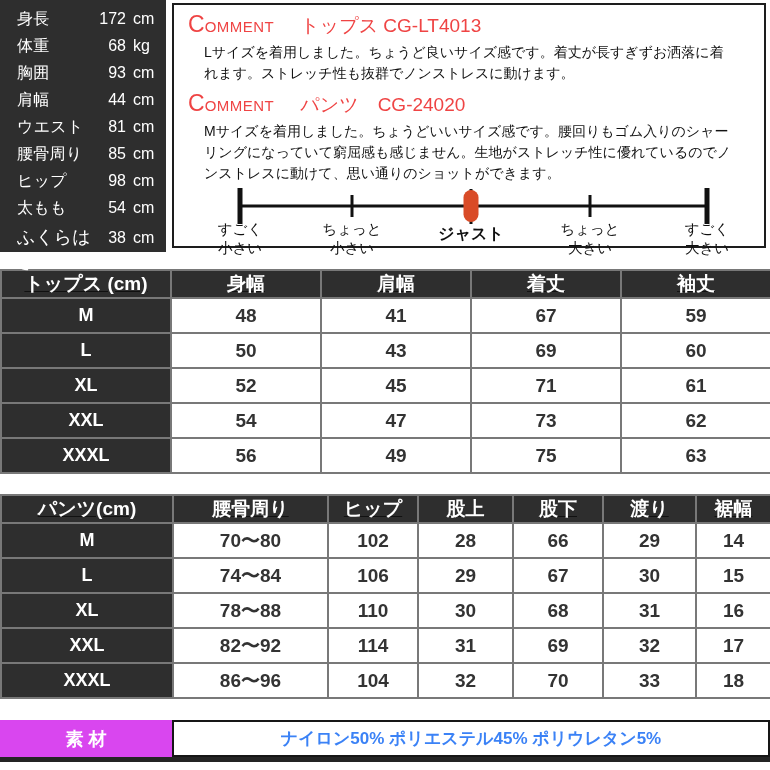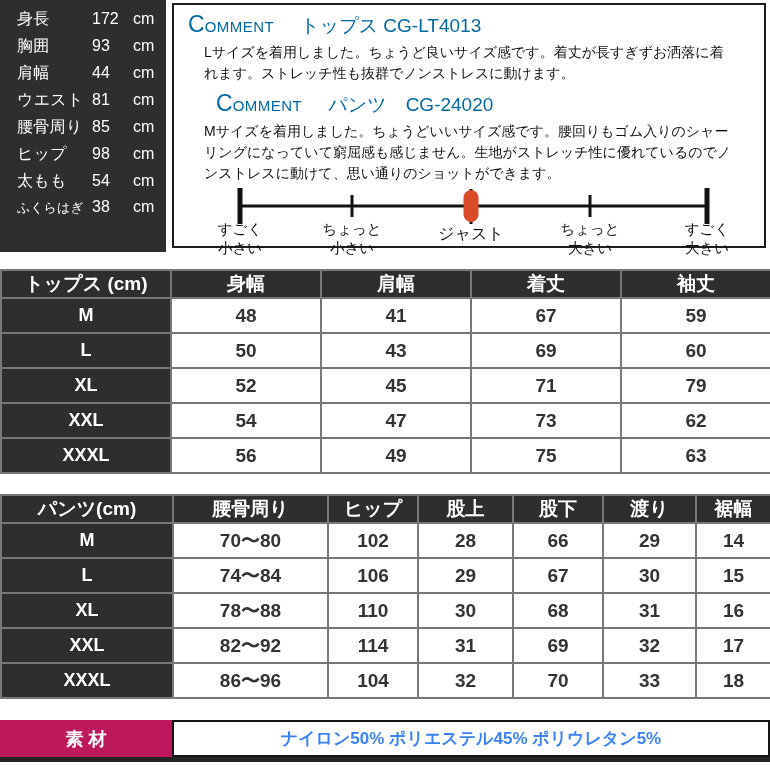--- a/index.html
+++ b/index.html
@@ -5,73 +5,78 @@
   html,body{margin:0;padding:0;background:#fff;}
   body{width:770px;height:770px;overflow:hidden;
        font-family:"Liberation Sans","DejaVu Sans",sans-serif;color:#111;}
 
   
   .top{position:relative;width:770px;height:252px;}
   .model-box{position:absolute;left:0;top:0;width:166px;height:252px;
              background:#2e2e2e;color:#fff;box-sizing:border-box;padding-top:9px;}
   .m-row{display:flex;align-items:baseline;height:27px;padding:0 6px 0 17px;font-size:16px;}
   .m-label{flex:1;min-width:0;letter-spacing:.3px;}
-  .m-row:last-child .m-label{font-size:13px;letter-spacing:0;}
-  .m-value{width:34px;}
+  .m-row:last-child .m-label{font-size:18px;letter-spacing:0;}
+  .m-value{width:34px;text-align:right;}
   .m-unit{width:27px;margin-left:7px;}
 
   .comment-box{position:absolute;left:172px;top:3px;width:594px;height:245px;
                box-sizing:border-box;border:2px solid #1d1d1d;padding:4px 12px 0 14px;}
-  .c-head{margin:2px 0 0;color:#0369a1;line-height:26px;white-space:nowrap;}
+  .c-head{margin:2px 0 0;color:#ef4444;line-height:26px;white-space:nowrap;}
   .c-initial{font-size:23px;}
   .c-rest{font-size:15px;letter-spacing:.5px;}
   .c-product{font-size:19px;margin-left:26px;}
   .c-body{font-size:14px;line-height:21px;margin:2px 16px 4px;color:#121212;}
-  .c-head2{margin-top:6px;margin-left:28px;}
+  .c-head2{margin-top:6px;}
 
   
   .scale-wrap{position:relative;height:66px;margin-top:1px;}
   .scale-svg{display:block;}
   .scale-label{position:absolute;top:32px;transform:translateX(-50%);
                text-align:center;font-size:14.5px;line-height:1.3;
                white-space:pre-line;color:#101010;}
-  .scale-label.selected{font-weight:normal;font-size:16px;top:36px;}
+  .scale-label.selected{font-weight:bold;font-size:16px;top:36px;}
 
   
   table{border-collapse:collapse;table-layout:fixed;width:770px;}
   th,td{border:2px solid #787878;text-align:center;padding:0;overflow:hidden;}
   .dark{background:#2e2e2e;color:#fff;}
-  .size-table thead tr{height:20px;}
+  .size-table thead tr{height:20px;text-decoration:underline;}
   .size-table tbody tr{height:35px;}
   .size-table th{font-size:19px;font-weight:bold;}
   .size-table td.size-cell{font-size:18px;font-weight:bold;}
   .size-table td.val-cell{font-size:19px;font-weight:bold;color:#333;background:#fff;}
   #tops-table{margin-top:17px;}
   #pants-table{margin-top:20px;}
 
   
   .material-bar{display:flex;width:770px;height:37px;margin-top:21px;
                 border-bottom:5px solid #242424;}
-  .mat-label{width:172px;background:#be185d;color:#fff;font-weight:bold;font-size:18px;
+  .mat-label{width:172px;background:#d946ef;color:#fff;font-weight:bold;font-size:18px;
              display:flex;align-items:center;justify-content:center;}
   .mat-value{flex:1;box-sizing:border-box;border:2px solid #161616;background:#fff;
              display:flex;align-items:center;justify-content:center;
              font-weight:bold;font-size:17px;color:#3b82f6;}
 </style>
 </head>
 <body>
 
 <div class="top">
 
   <div class="model-box">
 
   <div class="m-row">
         <span class="m-label">身長</span>
         <span class="m-value">172</span>
         <span class="m-unit">cm</span>
+      </div>
+      <div class="m-row">
+        <span class="m-label">体重</span>
+        <span class="m-value">68</span>
+        <span class="m-unit">kg</span>
       </div>
       <div class="m-row">
         <span class="m-label">胸囲</span>
         <span class="m-value">93</span>
         <span class="m-unit">cm</span>
       </div>
       <div class="m-row">
         <span class="m-label">肩幅</span>
         <span class="m-value">44</span>
         <span class="m-unit">cm</span>
@@ -168,21 +173,21 @@
         <td class="val-cell">50</td>
         <td class="val-cell">43</td>
         <td class="val-cell">69</td>
         <td class="val-cell">60</td>
       </tr>
       <tr>
         <td class="dark size-cell">XL</td>
         <td class="val-cell">52</td>
         <td class="val-cell">45</td>
         <td class="val-cell">71</td>
-        <td class="val-cell">79</td>
+        <td class="val-cell">61</td>
       </tr>
       <tr>
         <td class="dark size-cell">XXL</td>
         <td class="val-cell">54</td>
         <td class="val-cell">47</td>
         <td class="val-cell">73</td>
         <td class="val-cell">62</td>
       </tr>
       <tr>
         <td class="dark size-cell">XXXL</td>

